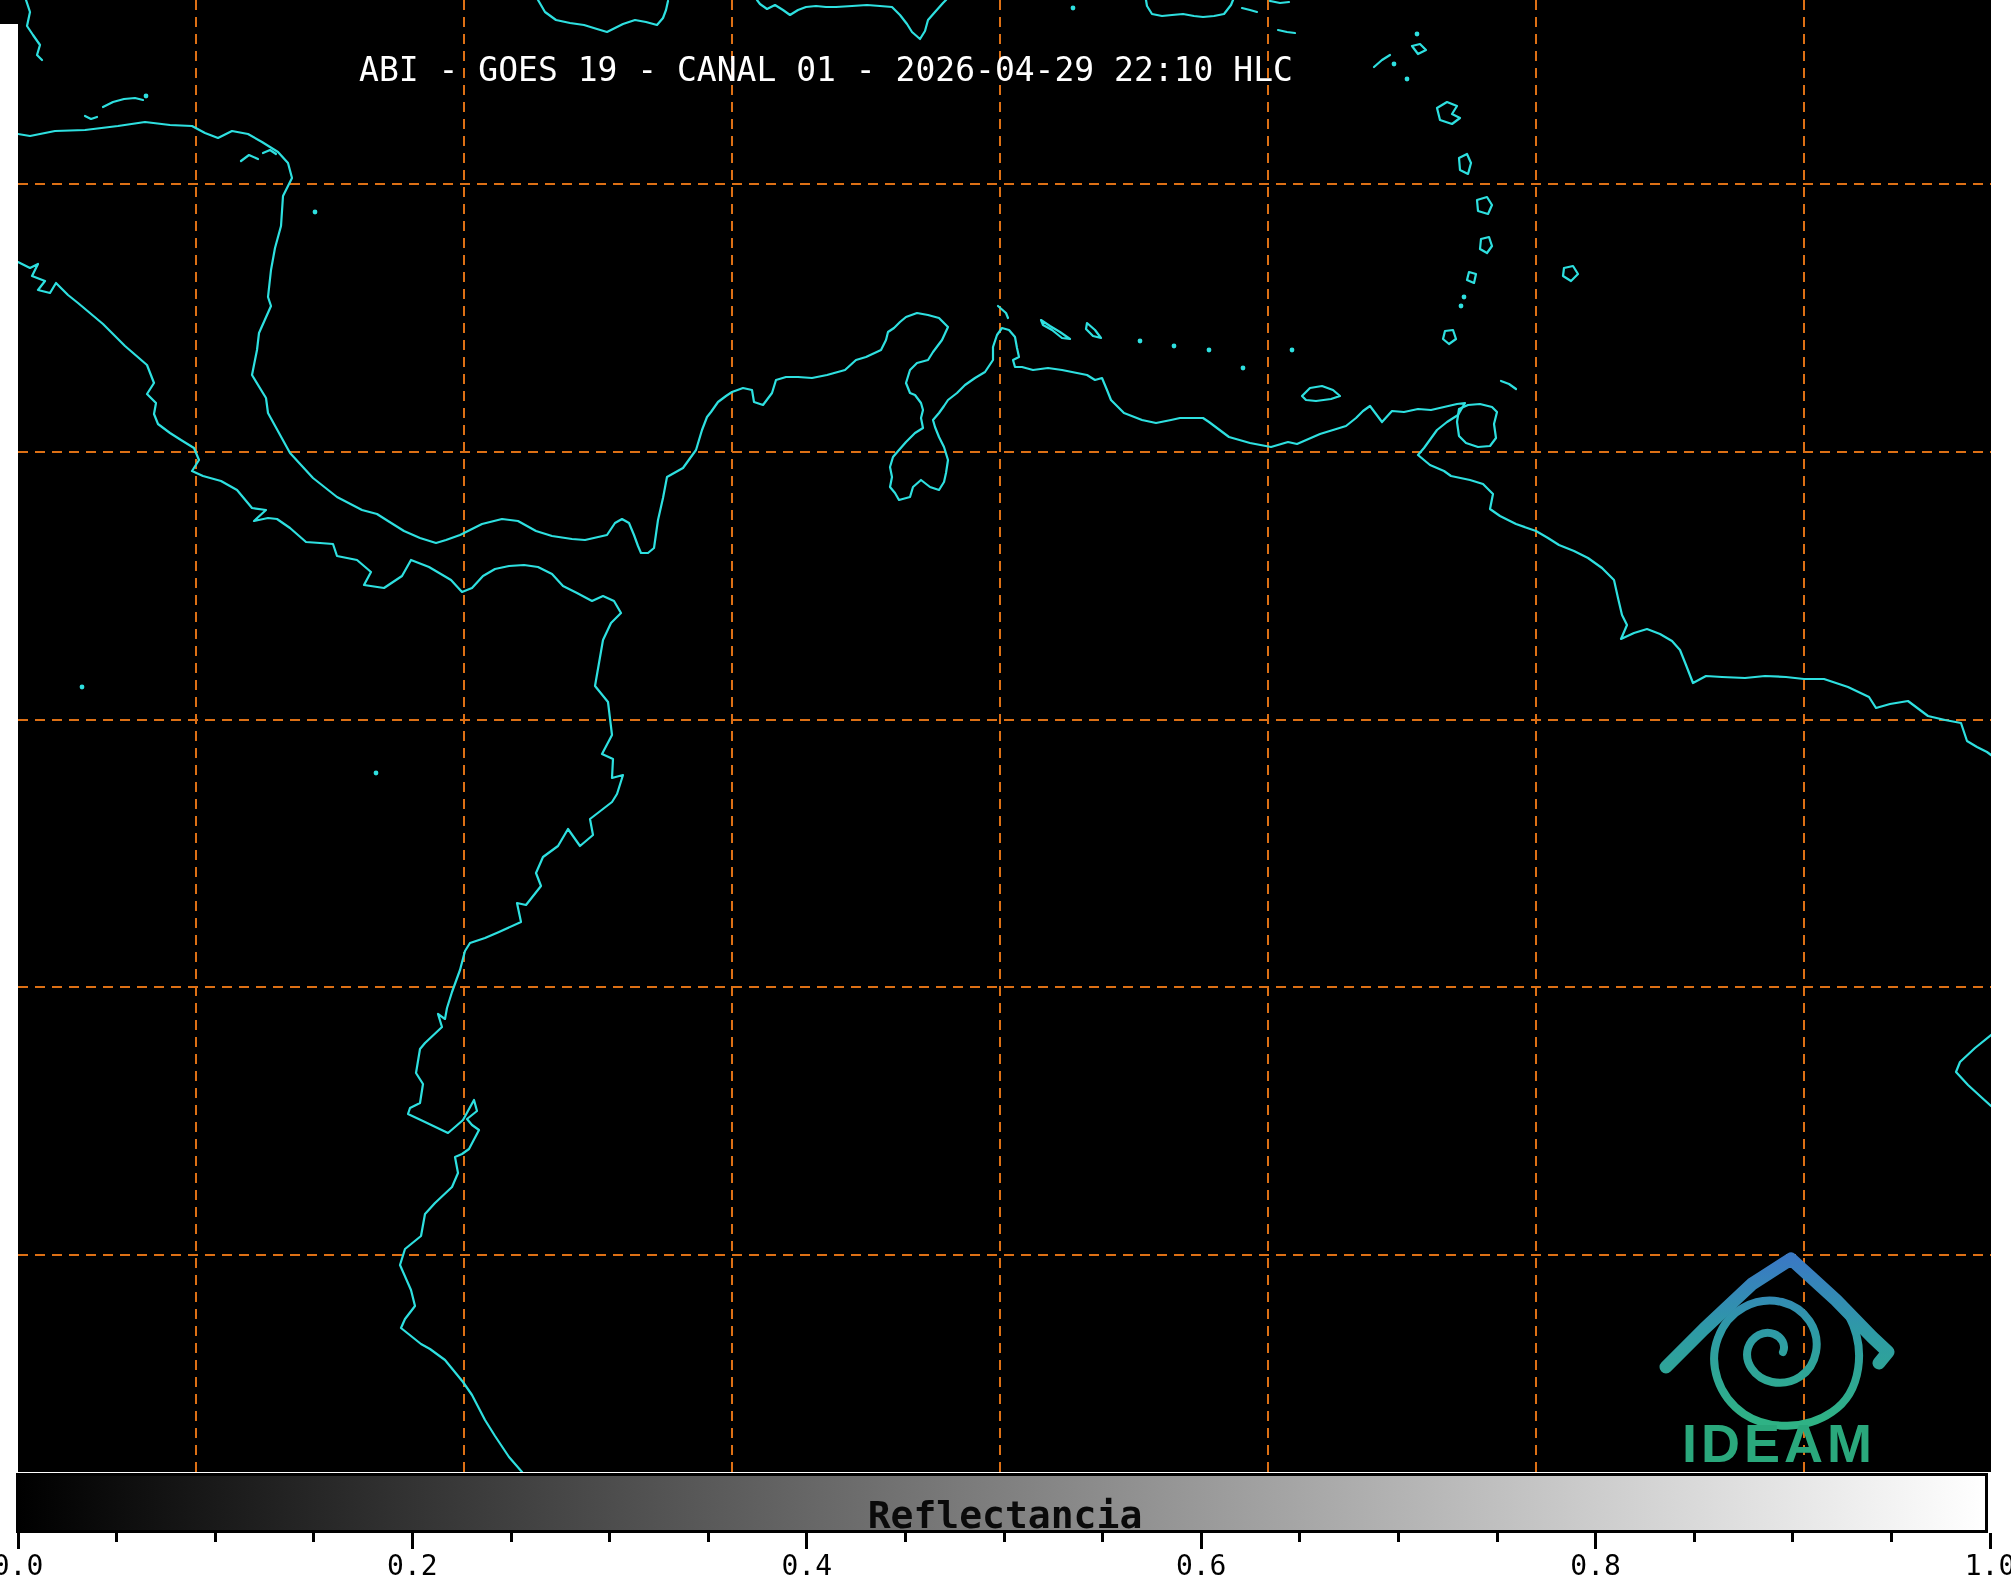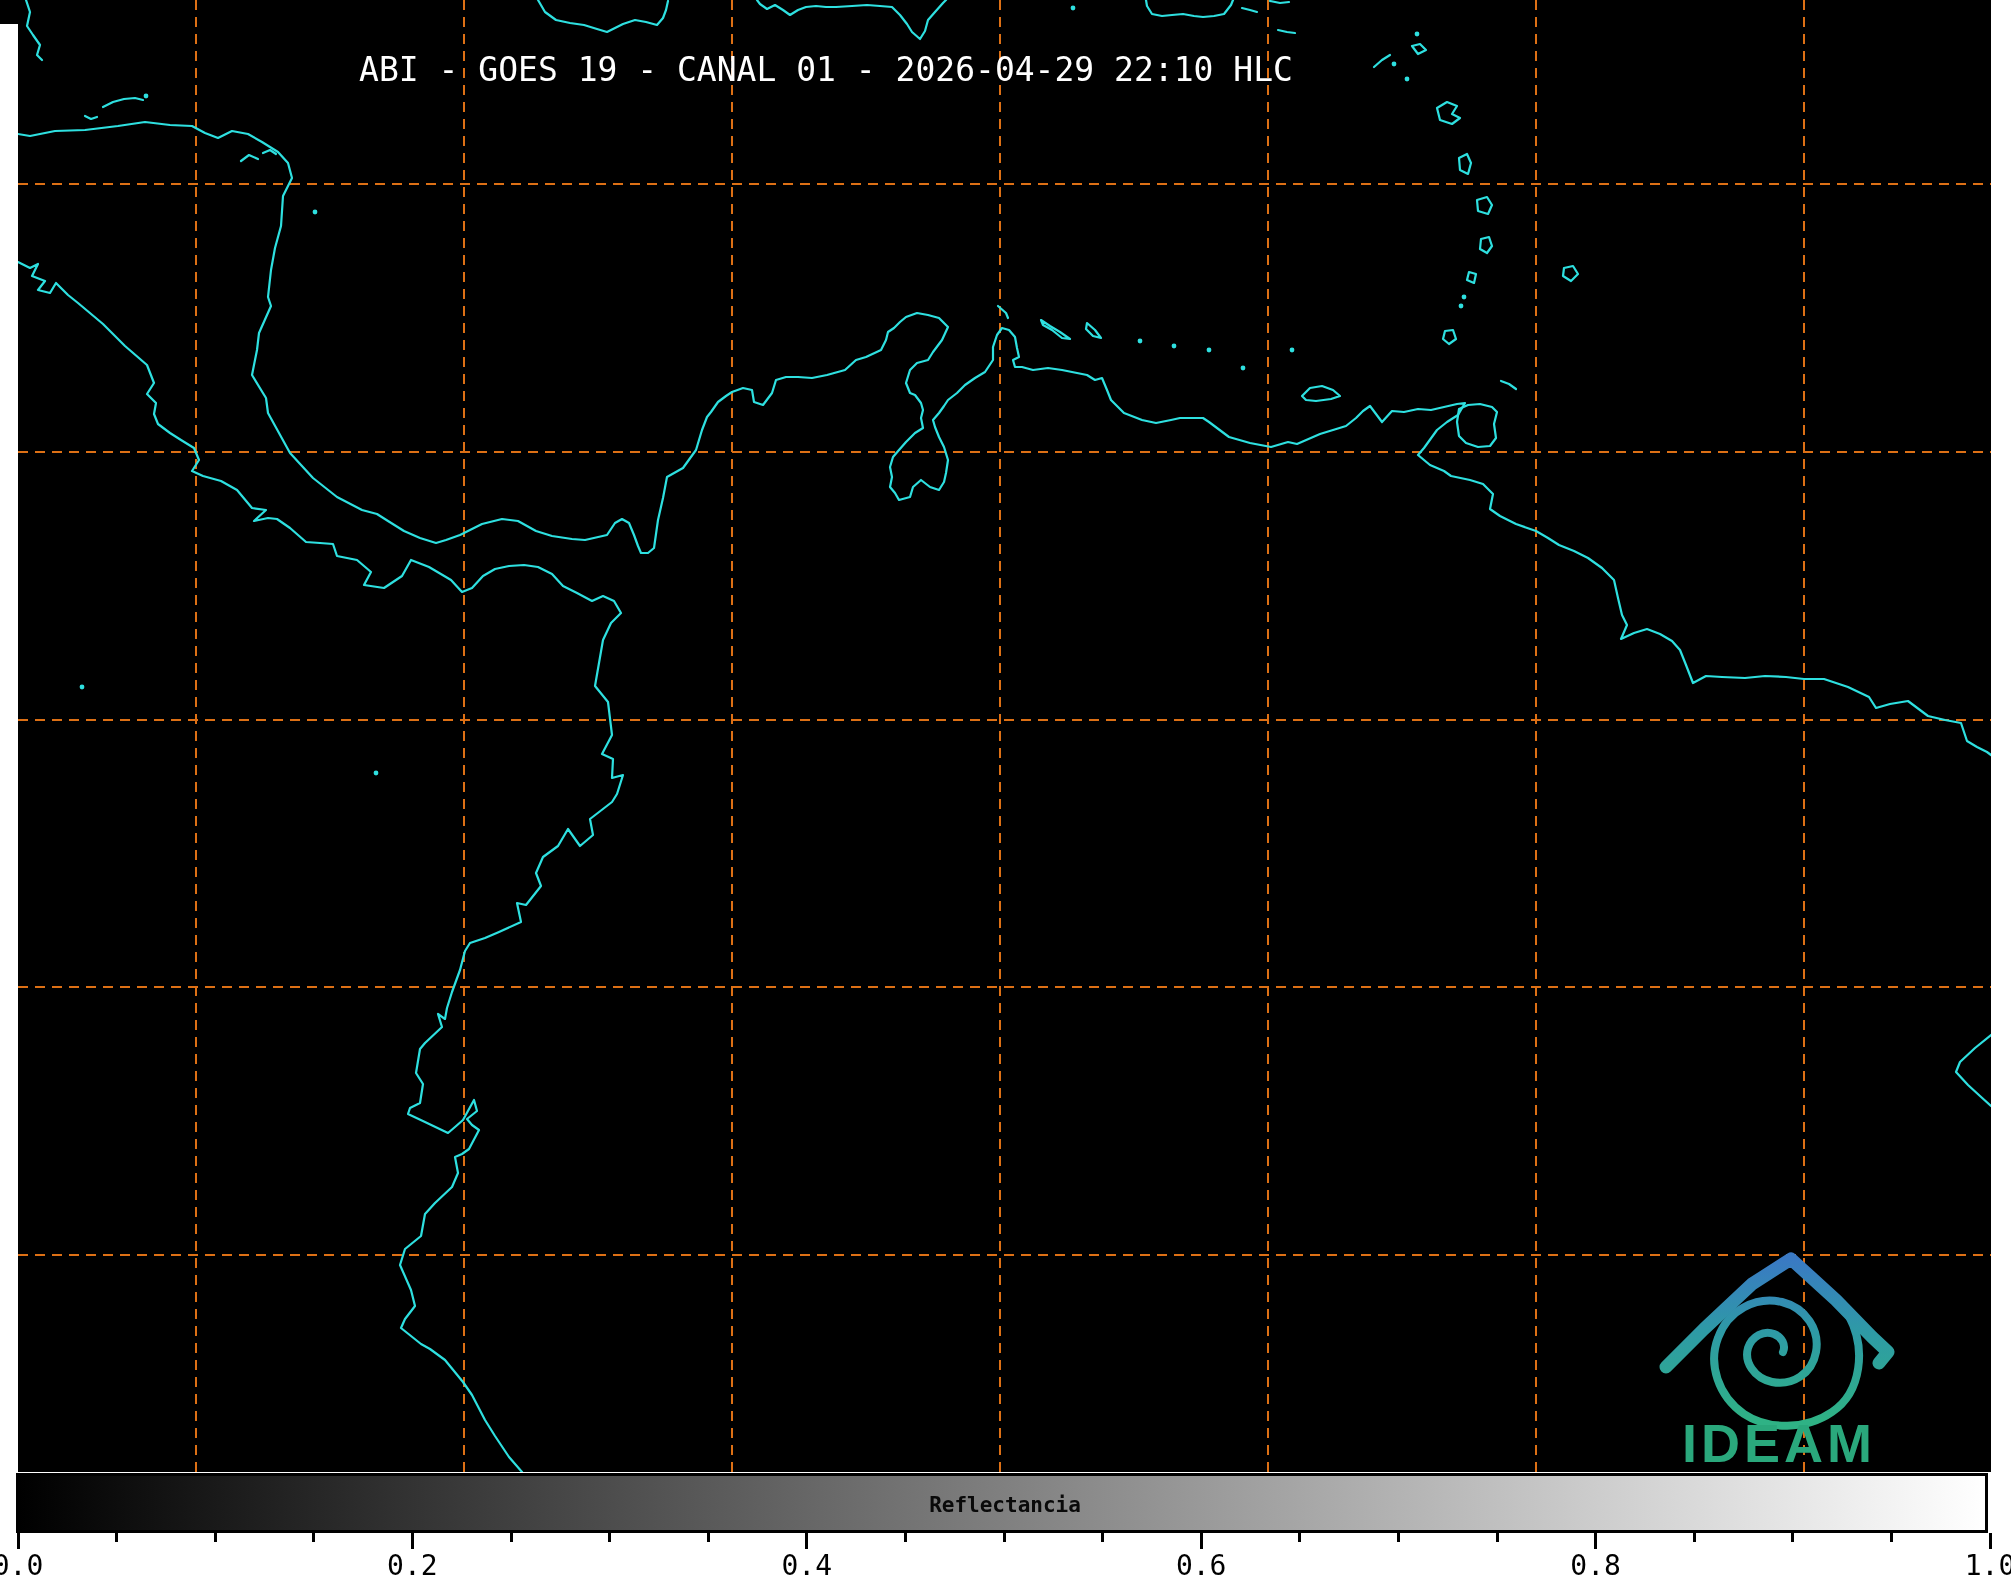--- a/index.html
+++ b/index.html
@@ -5,21 +5,21 @@
   html,body{margin:0;padding:0;background:#ffffff;}
   #fig{position:relative;width:2011px;height:1577px;background:#ffffff;overflow:hidden;
        font-family:"DejaVu Sans Mono", monospace;}
   #map-svg{position:absolute;left:0;top:0;}
   #title{position:absolute;left:18px;top:50px;width:1616px;text-align:center;
          color:#ffffff;font-size:33px;letter-spacing:0px;white-space:pre;}
   #colorbar{position:absolute;left:16px;top:1473px;width:1972px;height:60px;
             border:3px solid #000;box-sizing:border-box;
             background:linear-gradient(to right,#000000,#ffffff);}
   #cbar-label{position:absolute;left:16px;top:1493px;width:1978px;text-align:center;
-              color:#0a0a0a;font-size:21px;font-weight:bold;}
+              color:#0a0a0a;font-size:38px;font-weight:bold;}
   .tick{position:absolute;background:#000;width:3px;}
   .tick.major{top:1533px;height:16px;}
   .tick.minor{top:1533px;height:9px;}
   .tick-label{position:absolute;top:1549px;width:90px;text-align:center;
               color:#000;font-size:28px;}
   #corner-patch{position:absolute;left:0;top:0;width:18px;height:24px;background:#000;}
 </style>
 </head>
 <body>
 

